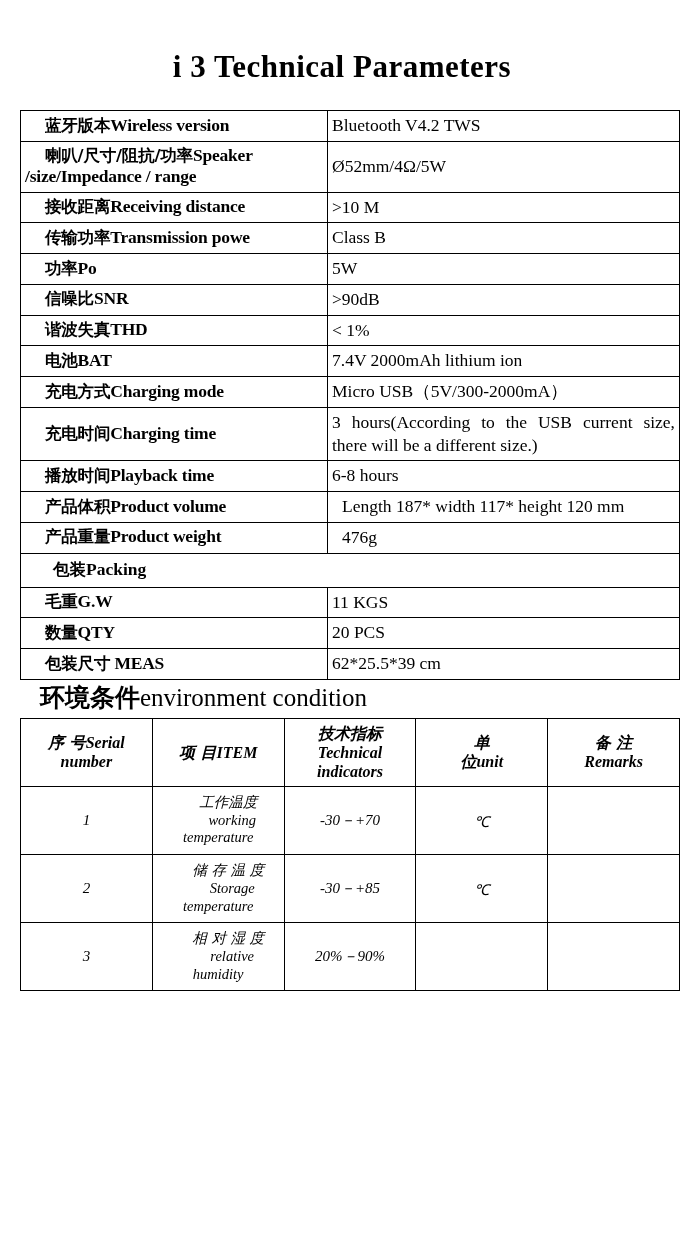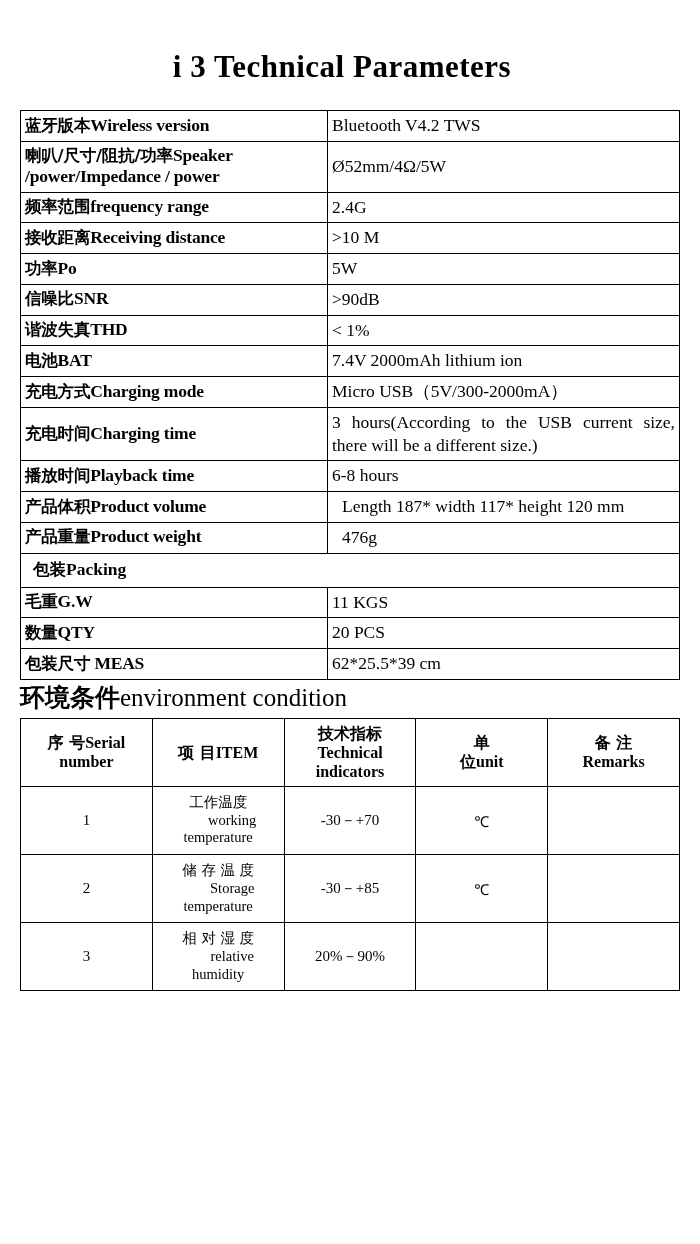--- a/index.html
+++ b/index.html
@@ -62,20 +62,21 @@
     text-align-last: left;
     margin-left: 48px;
   }
   td.v.indent {
     padding-left: 14px;
   }
   .zh {
     font-family: "DejaVu Sans", sans-serif;
     font-weight: bold;
     font-size: 16.5px;
+    margin-left: 20px;
   }
   .en {
     font-family: "Liberation Serif", serif;
     font-weight: bold;
     font-size: 17.5px;
   }
   tr.pack td {
     font-size: 17.5px;
     padding: 5px 16px 6px 12px;
   }
@@ -88,20 +89,21 @@
     font-weight: bold;
     font-size: 25px;
   }
   .sec-title .en {
     font-family: "Liberation Serif", serif;
     font-weight: normal;
     font-size: 25px;
   }
   .env-wrap {
     margin: 5px 20px 0 20px;
+    font-style: italic;
   }
   table.env {
     width: 660px;
     border-collapse: collapse;
     table-layout: fixed;
   }
   table.env td, table.env th {
     border: 1.6px solid #000;
     text-align: center;
     vertical-align: middle;
@@ -160,35 +162,35 @@
       <tbody>
         <tr>
           <td class="k">
             <span class="zh">蓝牙版本</span><span class="en">Wireless version</span>
           </td>
           <td class="v">Bluetooth V4.2  TWS</td>
         </tr>
         <tr>
           <td class="k">
             <span class="zh">喇叭/尺寸/阻抗/功率</span><span class="en">Speaker</span><br>
-            <span class="en">/power/Impedance / power</span>
+            <span class="en">/size/Impedance / range</span>
           </td>
           <td class="v">Ø52mm/4Ω/5W</td>
         </tr>
         <tr>
           <td class="k">
-            <span class="zh">频率范围</span><span class="en">frequency range</span>
-          </td>
-          <td class="v">2.4G</td>
-        </tr>
-        <tr>
-          <td class="k">
             <span class="zh">接收距离</span><span class="en">Receiving distance</span>
           </td>
           <td class="v">&gt;10 M</td>
+        </tr>
+        <tr>
+          <td class="k">
+            <span class="zh">传输功率</span><span class="en">Transmission powe</span>
+          </td>
+          <td class="v">Class B</td>
         </tr>
         <tr>
           <td class="k">
             <span class="zh">功率</span><span class="en">Po</span>
           </td>
           <td class="v">5W</td>
         </tr>
         <tr>
           <td class="k">
             <span class="zh">信噪比</span><span class="en">SNR</span>

